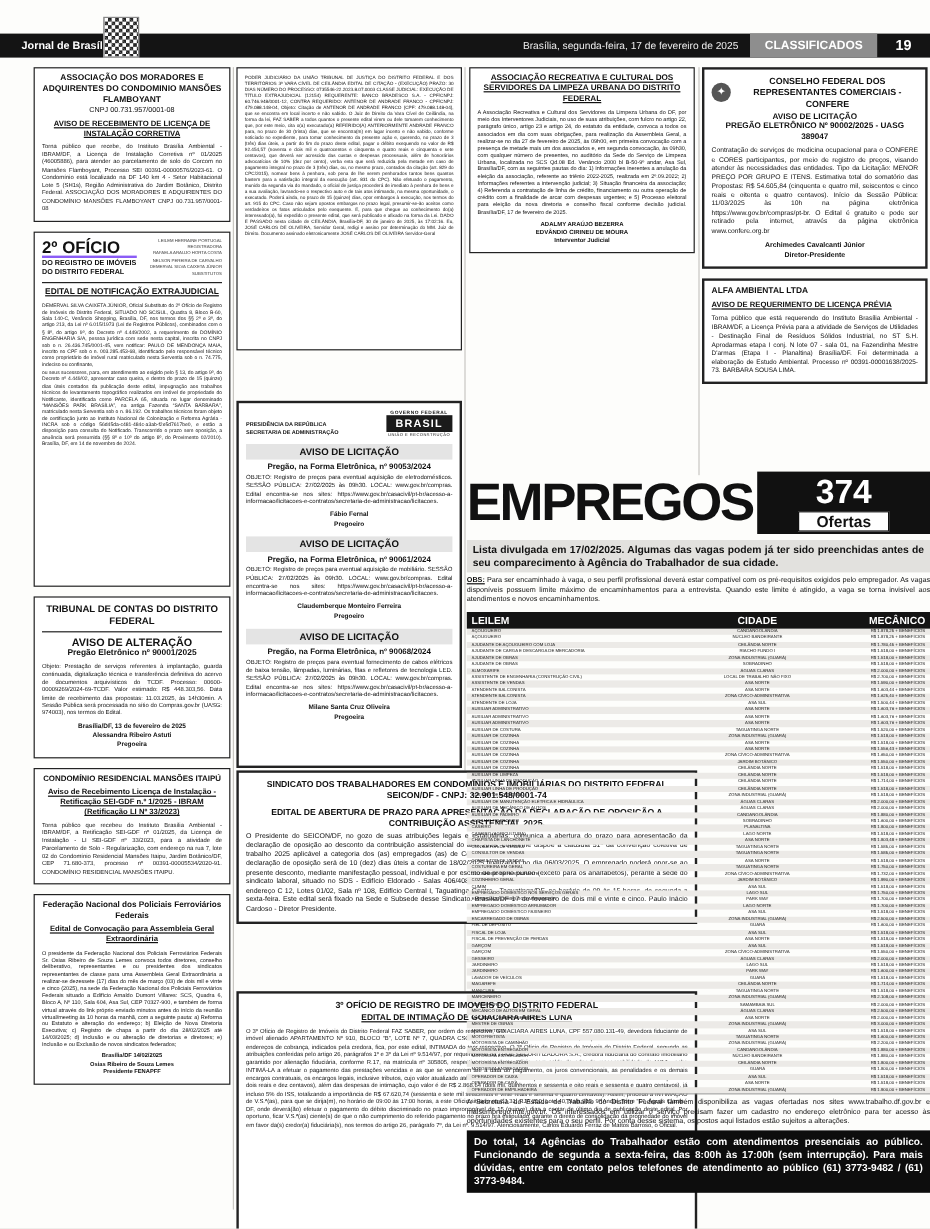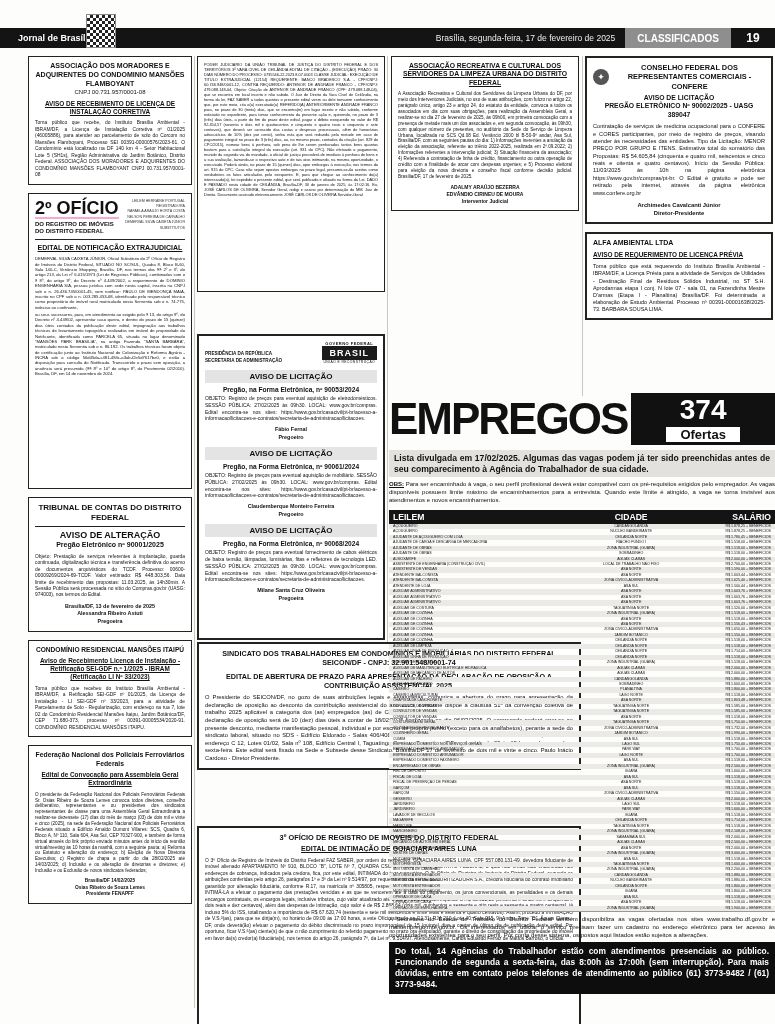--- a/index.html
+++ b/index.html
@@ -27,21 +27,21 @@
   .ad{border:1px solid #222;background:#fff;padding:5px 6px;overflow:hidden;}
   .ad.heavy{border-width:2px;}
   .ad-title{font-weight:bold;text-align:center;font-size:7px;line-height:1.25;}
   .ad-title.u{text-decoration:underline;}
   .ad-sub{font-weight:bold;text-align:center;font-size:6.4px;margin-top:3px;text-decoration:underline;line-height:1.3;}
   .ad-body{font-size:4.9px;line-height:1.32;text-align:justify;margin-top:4px;}
   .ad-sign{font-weight:bold;text-align:center;font-size:5.4px;margin-top:4px;white-space:pre-line;line-height:1.4;}
   .tiny{font-size:4.2px;line-height:1.28;}
   
   .oficio-head{display:flex;justify-content:space-between;border-bottom:1px solid #222;padding-bottom:3px;}
-  .oficio-big{font-size:18px;font-weight:bold;border-bottom:2px solid #f9a8d4;line-height:1;}
+  .oficio-big{font-size:14px;font-weight:bold;border-bottom:2px solid #8b5cf6;line-height:1;}
   .oficio-small{font-size:6px;font-weight:bold;margin-top:2px;line-height:1.3;}
   .registrars{font-size:3.6px;text-align:right;white-space:pre-line;line-height:1.5;color:#333;}
   
   .gov-head{display:flex;justify-content:space-between;align-items:flex-end;margin-bottom:6px;}
   .presid{font-size:4.6px;font-weight:bold;line-height:1.4;white-space:pre-line;}
   .brasil-logo{text-align:center;}
   .brasil-logo .g1{font-size:4px;font-weight:bold;letter-spacing:.5px;}
   .brasil-box{background:#1b1b1b;color:#fff;font-weight:bold;font-size:9px;padding:2px 8px;letter-spacing:1px;}
   .brasil-logo .g2{font-size:3.4px;letter-spacing:.4px;}
   .licit-title{background:#e4e4e4;font-weight:bold;text-align:center;font-size:8px;padding:2px 0;margin-top:6px;}
@@ -249,21 +249,21 @@
       </div>
     </div>
 
     <div class="lista-bar">Lista divulgada em 17/02/2025. Algumas das vagas podem já ter sido preenchidas antes de seu comparecimento à Agência do Trabalhador de sua cidade.</div>
 
     <div class="obs"><b>OBS:</b><span> Para ser encaminhado à vaga, o seu perfil profissional deverá estar compatível com os pré-requisitos exigidos pelo empregador. As vagas disponíveis possuem limite máximo de encaminhamentos para a entrevista. Quando este limite é atingido, a vaga se torna invisível aos atendimentos e novos encaminhamentos.</span></div>
 
     <div class="jobs-head">
       <span class="jh-vaga">LEILEM</span>
       <span class="jh-cidade">CIDADE</span>
-      <span class="jh-sal">SALÁRIO</span>
+      <span class="jh-sal">MECÂNICO</span>
     </div>
 
     <div class="jobs-body">
 
     <div class="job-row">
         <span class="jr-vaga">AÇOUGUEIRO</span>
         <span class="jr-cidade">CANDANGOLÂNDIA</span>
         <span class="jr-sal">R$ 1.878,25 + BENEFÍCIOS</span>
       </div>
         <div class="job-row">

